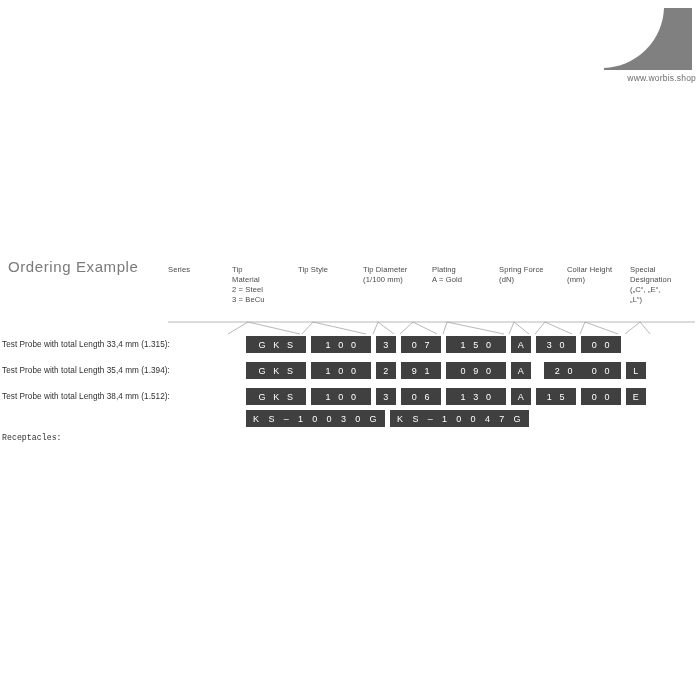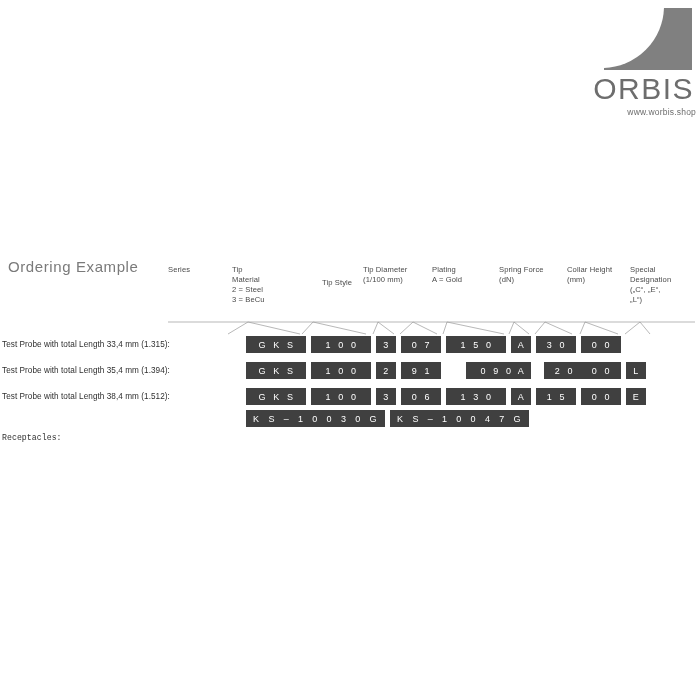--- a/index.html
+++ b/index.html
@@ -116,33 +116,32 @@
     letter-spacing: 3.4px;
   }
 </style>
 </head>
 <body>
 
 <div class="logo-block">
   <div class="logo-mark">
     <div class="arc2"></div>
   </div>
-  <div class="logo-word">ORBIS</div>
   <div class="logo-url">www.worbis.shop</div>
 </div>
 
 <div class="ordering-title">Ordering Example</div>
 
 <div id="col-heads">
     <div class="col-head" style="left: 168px; top: 265px; width: 60px; white-space: pre-line;">Series</div>
     <div class="col-head" style="left: 232px; top: 265px; width: 62px; white-space: pre-line;">Tip
 Material
 2 = Steel
 3 = BeCu</div>
-    <div class="col-head" style="left: 298px; top: 278px; width: 60px; white-space: pre-line; margin-left: 24px;">Tip Style</div>
+    <div class="col-head" style="left: 298px; top: 265px; width: 60px; white-space: pre-line;">Tip Style</div>
     <div class="col-head" style="left: 363px; top: 265px; width: 66px; white-space: pre-line;">Tip Diameter
 (1/100 mm)</div>
     <div class="col-head" style="left: 432px; top: 265px; width: 62px; white-space: pre-line;">Plating
 A = Gold</div>
     <div class="col-head" style="left: 499px; top: 265px; width: 66px; white-space: pre-line;">Spring Force
 (dN)</div>
     <div class="col-head" style="left: 567px; top: 265px; width: 62px; white-space: pre-line;">Collar Height
 (mm)</div>
     <div class="col-head" style="left: 630px; top: 265px; width: 66px; white-space: pre-line;">Special
 Designation
@@ -180,21 +179,21 @@
     <div class="cell" style="left: 401px; top: 336px; width: 40px;">0 7</div>
     <div class="cell" style="left: 446px; top: 336px; width: 60px;">1 5 0</div>
     <div class="cell" style="left: 511px; top: 336px; width: 20px;">A</div>
     <div class="cell" style="left: 536px; top: 336px; width: 40px;">3 0</div>
     <div class="cell" style="left: 581px; top: 336px; width: 40px;">0 0</div>
     <div class="row-label" style="left: 2px; top: 366px;">Test Probe with total Length 35,4 mm (1.394):</div>
     <div class="cell" style="left: 246px; top: 362px; width: 60px;">G K S</div>
     <div class="cell" style="left: 311px; top: 362px; width: 60px;">1 0 0</div>
     <div class="cell" style="left: 376px; top: 362px; width: 20px;">2</div>
     <div class="cell" style="left: 401px; top: 362px; width: 40px;">9 1</div>
-    <div class="cell" style="left: 466px; top: 362px; width: 60px;">0 9 0</div>
+    <div class="cell" style="left: 446px; top: 362px; width: 60px;">0 9 0</div>
     <div class="cell" style="left: 511px; top: 362px; width: 20px;">A</div>
     <div class="cell" style="left: 536px; top: 362px; width: 40px; margin-left: 8px;">2 0</div>
     <div class="cell" style="left: 581px; top: 362px; width: 40px;">0 0</div>
     <div class="cell" style="left: 626px; top: 362px; width: 20px;">L</div>
     <div class="row-label" style="left: 2px; top: 392px;">Test Probe with total Length 38,4 mm (1.512):</div>
     <div class="cell" style="left: 246px; top: 388px; width: 60px;">G K S</div>
     <div class="cell" style="left: 311px; top: 388px; width: 60px;">1 0 0</div>
     <div class="cell" style="left: 376px; top: 388px; width: 20px;">3</div>
     <div class="cell" style="left: 401px; top: 388px; width: 40px;">0 6</div>
     <div class="cell" style="left: 446px; top: 388px; width: 60px;">1 3 0</div>

